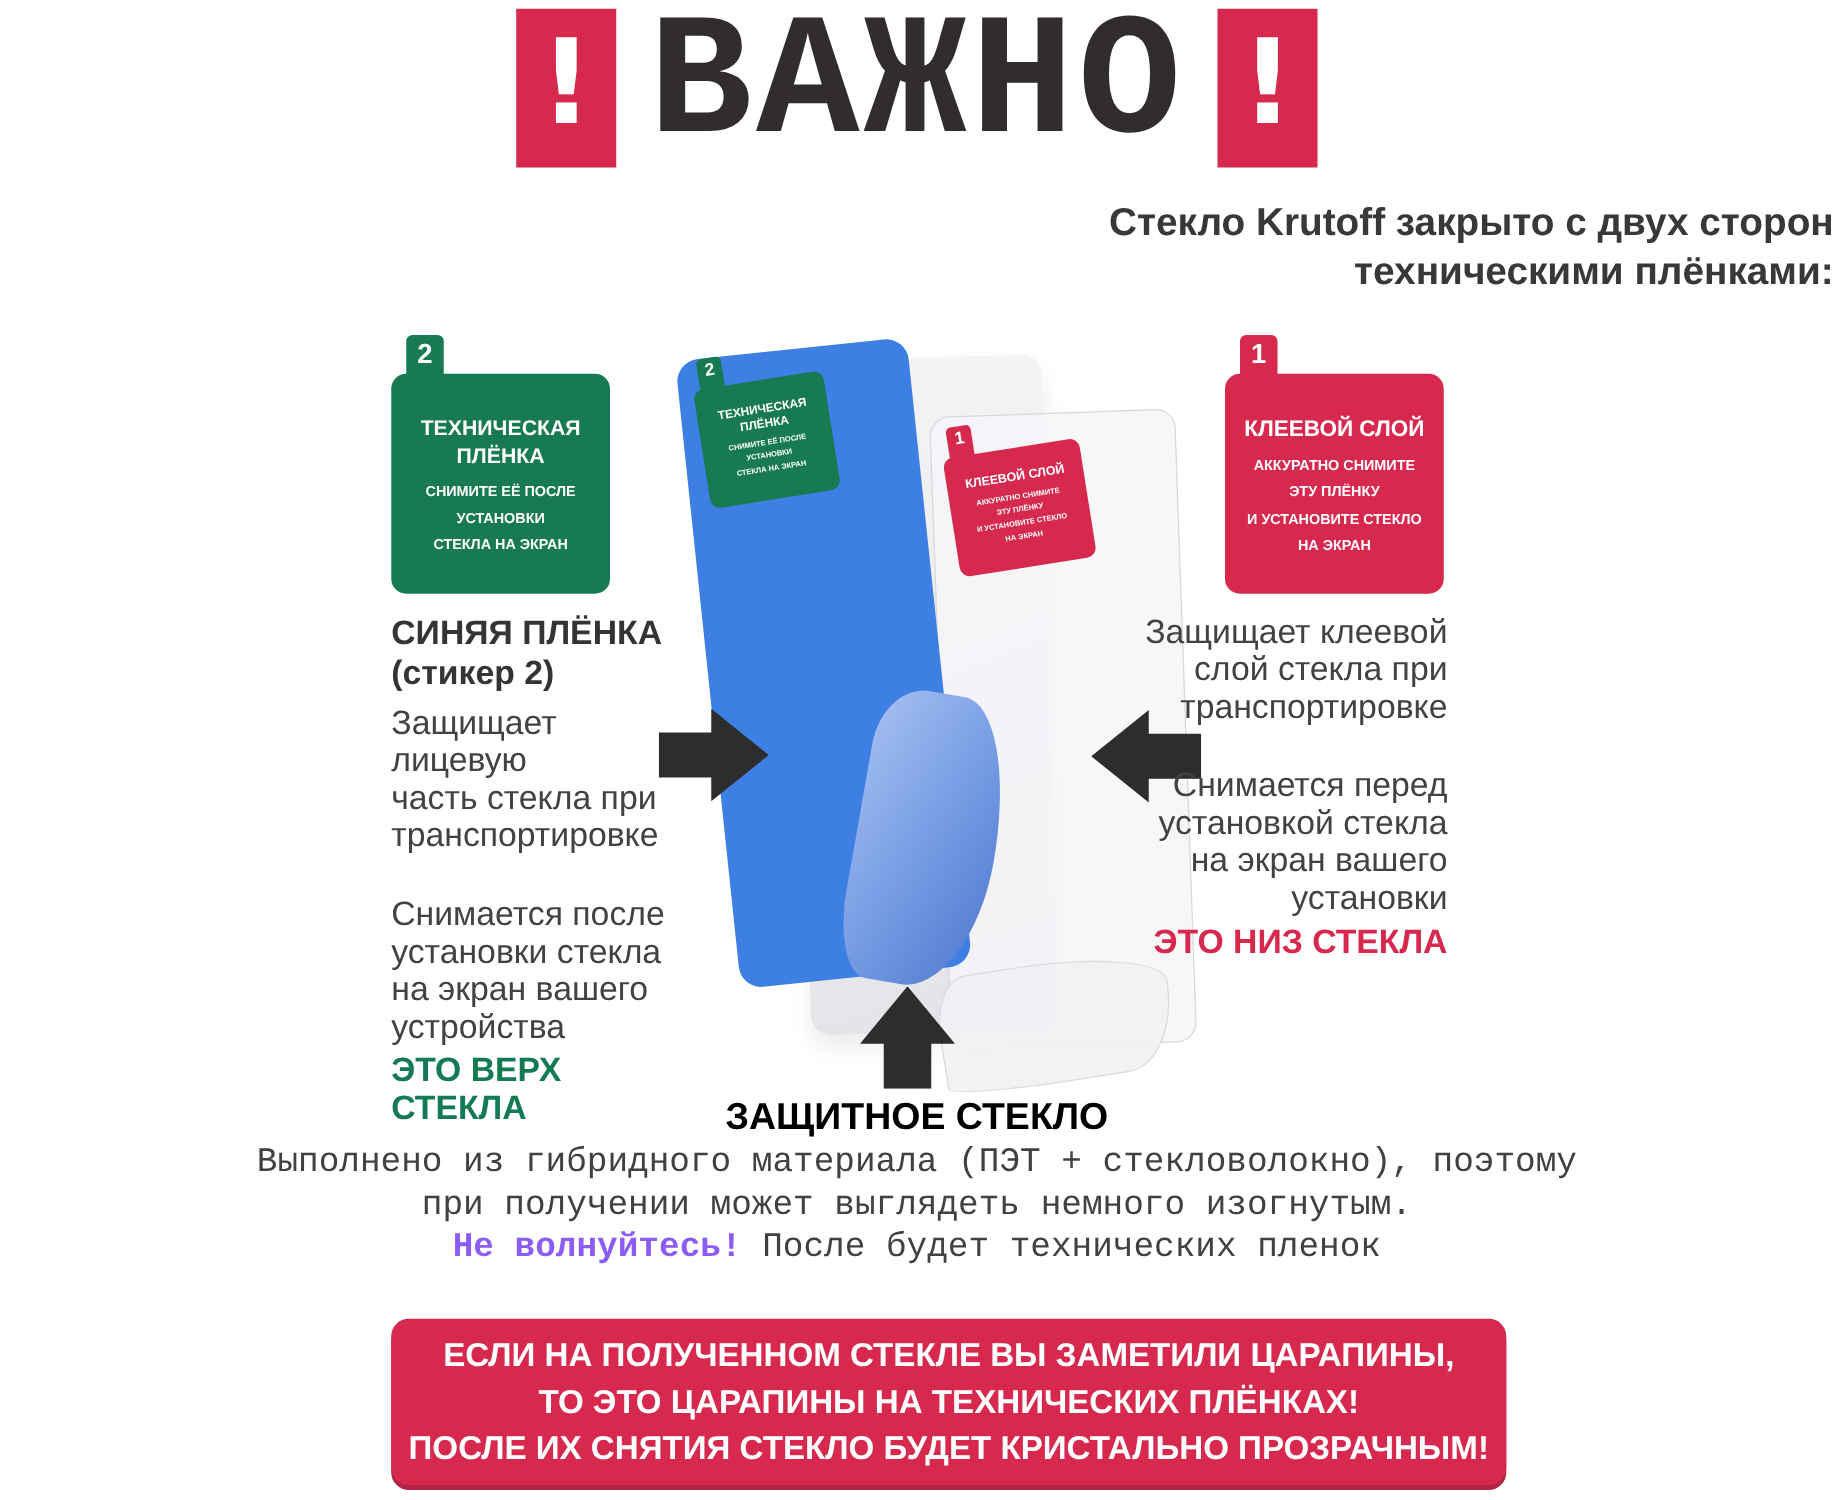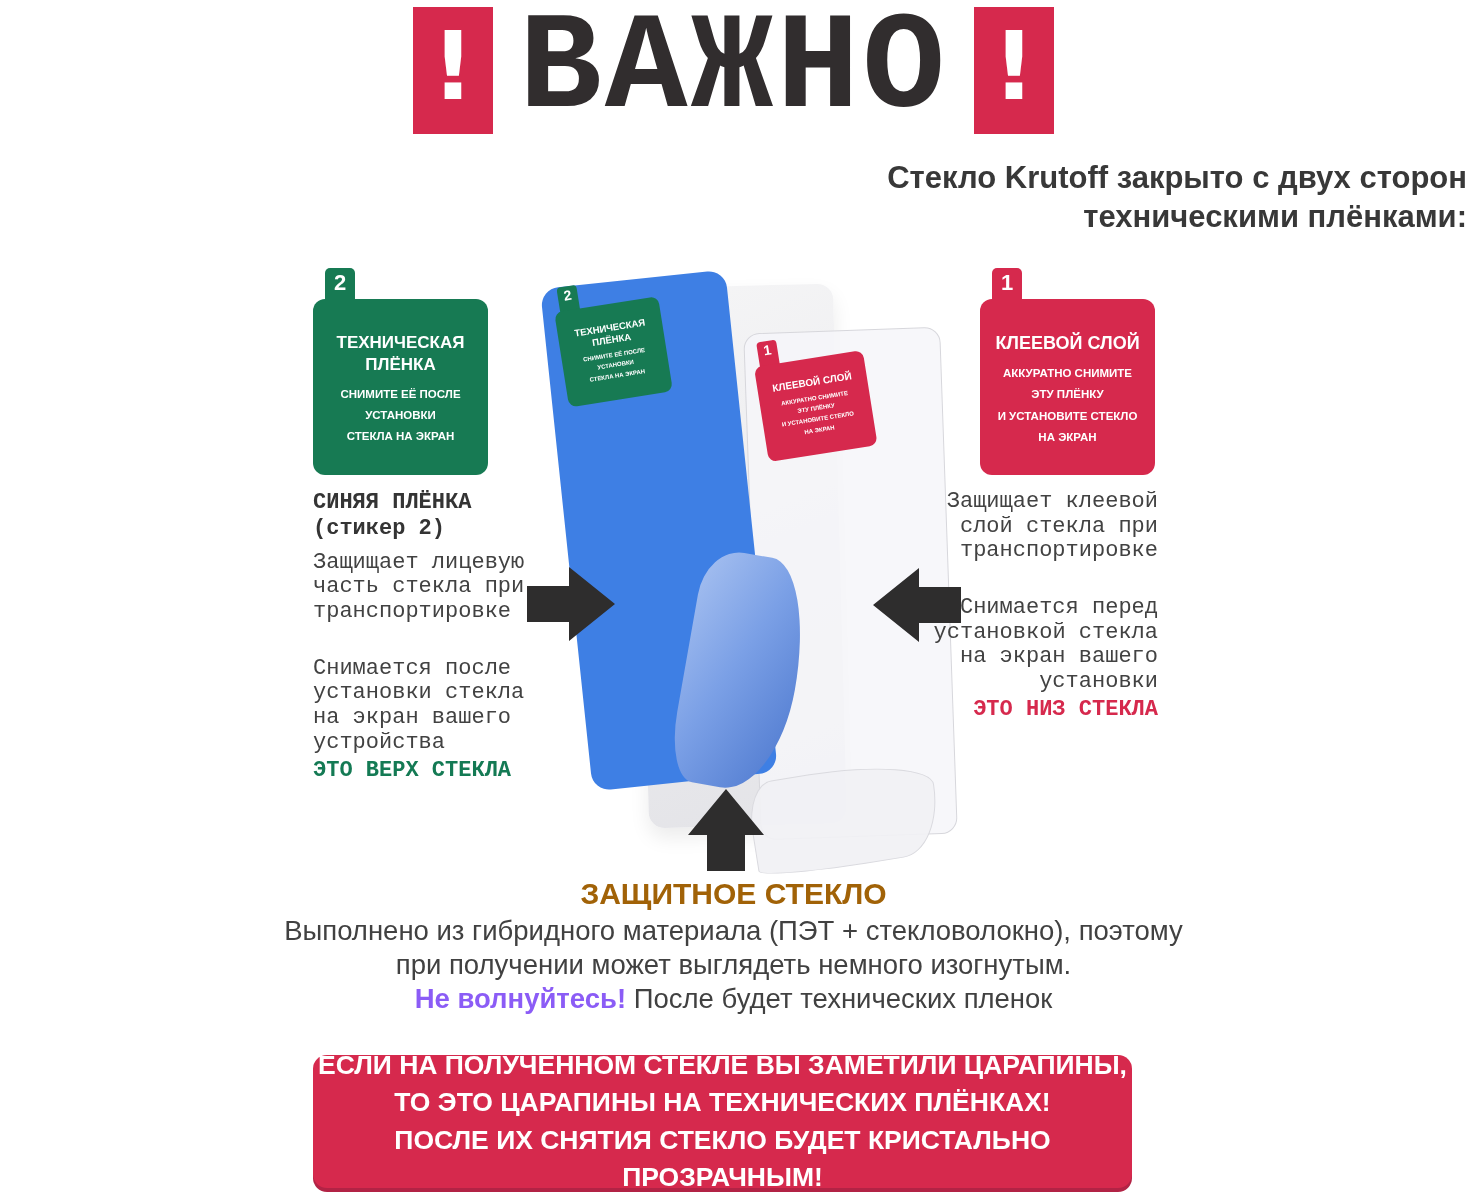--- a/index.html
+++ b/index.html
@@ -54,40 +54,40 @@
   .mini-green .mbody{width:105px;height:96px;}
   .mini-red{left:14px;top:26px;width:110px;transform:rotate(-7deg);}
   .mini-red .mtab,.mini-red .mbody{background:#d6294d;}
   .mini-red .mbody{width:110px;height:96px;}
   .mtitle{font-weight:700;font-size:9.5px;line-height:1.25;white-space:pre-line;margin-bottom:4px;}
   .msmall{font-weight:700;font-size:6px;line-height:1.8;white-space:pre-line;}
 
   .arrow{position:absolute;z-index:4;}
 
   
-  .textblock{position:absolute;top:490px;width:245px;z-index:5;font-size:22px;line-height:1.12;color:#424242;font-family:Liberation Mono, monospace;}
+  .textblock{position:absolute;top:490px;width:245px;z-index:5;font-size:27px;line-height:1.12;color:#424242;}
   .textblock.left{left:313px;text-align:left;}
   .textblock.right{left:913px;text-align:right;}
   .tb-head{font-weight:700;color:#343434;line-height:1.2;white-space:pre-line;margin-bottom:8px;}
   .tb-para{white-space:pre-line;}
   .tb-para.second{margin-top:32px;}
   .tb-accent{font-weight:700;margin-top:4px;}
   .green-text{color:#147a54;}
   .red-text{color:#d6294d;}
 
   
   .glass-heading{position:absolute;left:0;top:877px;width:100%;text-align:center;
-                 font-weight:700;font-size:30px;color:#a16207;}
+                 font-weight:700;font-size:30px;color:#000000;}
   .glass-para{position:absolute;left:0;top:914px;width:100%;text-align:center;
-              font-size:27.5px;line-height:1.24;color:#414141;}
+              font-size:27.5px;line-height:1.24;color:#414141;font-family:Liberation Mono, monospace;}
   .glass-para .pl{white-space:pre-line;}
   .hl-green{color:#8b5cf6;font-weight:700;}
 
   
-  .banner{position:absolute;left:313px;top:1055px;width:819px;height:133px;border-radius:14px;
+  .banner{position:absolute;left:313px;top:1055px;width:892px;height:133px;border-radius:14px;
           background:#d6294d;box-shadow:0 4px 0 #b22345;
           display:flex;align-items:center;justify-content:center;text-align:center;
           color:#fff;font-weight:700;font-size:26.5px;line-height:1.4;white-space:pre-line;z-index:6;}
 </style>
 </head>
 <body>
 
 <div class="canvas">
 
   <div class="header">

